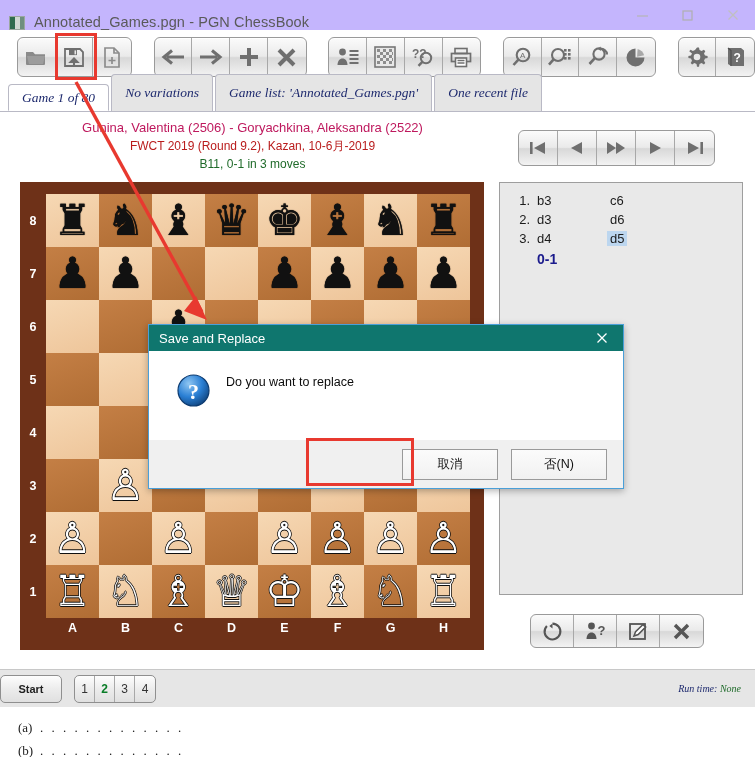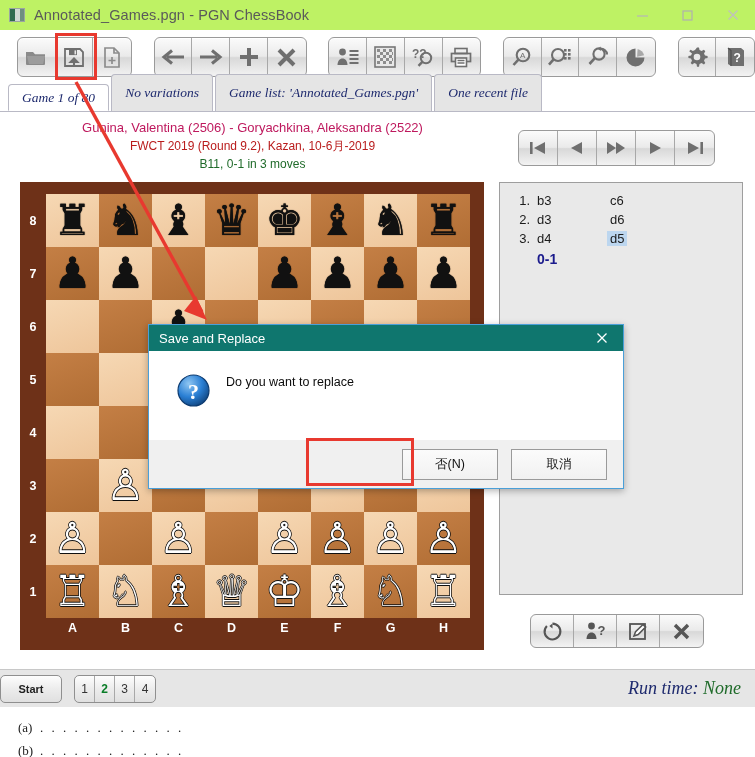--- a/index.html
+++ b/index.html
@@ -12,23 +12,23 @@
   #app {
     position: relative;
     width: 755px; height: 757px;
     background: #ffffff;
   }
 
   
   .titlebar {
     position: absolute; left: 0; top: 0;
     width: 755px; height: 30px;
-    background: #bef264;
+    background: #c4b5fd;
     border-bottom: 1px solid #e2e2e2;
-    display: flex; align-items: center;
+    display: flex; align-items: flex-end;
   }
   .app-icon {
     width: 16px; height: 14px;
     margin-left: 9px; margin-right: 9px;
     background: linear-gradient(90deg, #2f6b4f 0 5px, #cfd8d3 5px 10px, #6f8f80 10px 16px);
     border: 1px solid #9aa6a0;
     box-sizing: border-box;
   }
   .title-text {
     font-size: 14.5px; color: #5a5a5a;
@@ -230,21 +230,21 @@
     width: 20px; height: 26px;
     display: flex; align-items: center; justify-content: center;
     font-size: 12px; color: #333;
     border-right: 1px solid #a8a8a8; box-sizing: border-box;
   }
   .seg-item:last-child { border-right: none; }
   .seg-item.active { color: #0a7d28; font-weight: bold; }
   .runtime {
     position: absolute; right: 14px;
     font-family: "Liberation Serif", serif; font-style: italic;
-    font-size: 18px; color: #1e2a6e;
+    font-size: 10px; color: #1e2a6e;
   }
   .runtime .val { color: #1f6b2a; }
 
   
   .notes {
     position: absolute; left: 0; top: 707px;
     width: 755px; height: 50px;
     background: #ffffff;
     font-family: "Liberation Serif", serif;
     font-size: 13px; color: #222;
@@ -800,22 +800,22 @@
           </defs>
           <circle cx="16.5" cy="16.5" r="15.5" fill="url(#qg)" stroke="#0d3b70" stroke-width="1.2"></circle>
           <text x="16.5" y="25" text-anchor="middle" font-family="Liberation Serif, serif" font-size="22" font-weight="bold" fill="#ffffff">?</text>
         </svg>
       </span>
       <span class="dlg-text">
         <div>Do you want to replace</div>
       </span>
     </div>
     <div class="dlg-foot">
+      <div class="dlg-btn">取消</div>
       <div class="dlg-btn">否(N)</div>
-      <div class="dlg-btn">取消</div>
     </div>
   </div>
 
   <svg class="anno-arrow">
     <path d="M76 82 L202 312" stroke="#e8392f" stroke-width="3.4" fill="none"></path>
     <path d="M196 296 L207 320 L184 311 Z" fill="#e8392f"></path>
   </svg>
   <div class="anno-rect" id="anno-save"></div>
   <div class="anno-rect" id="anno-yes"></div>
 

